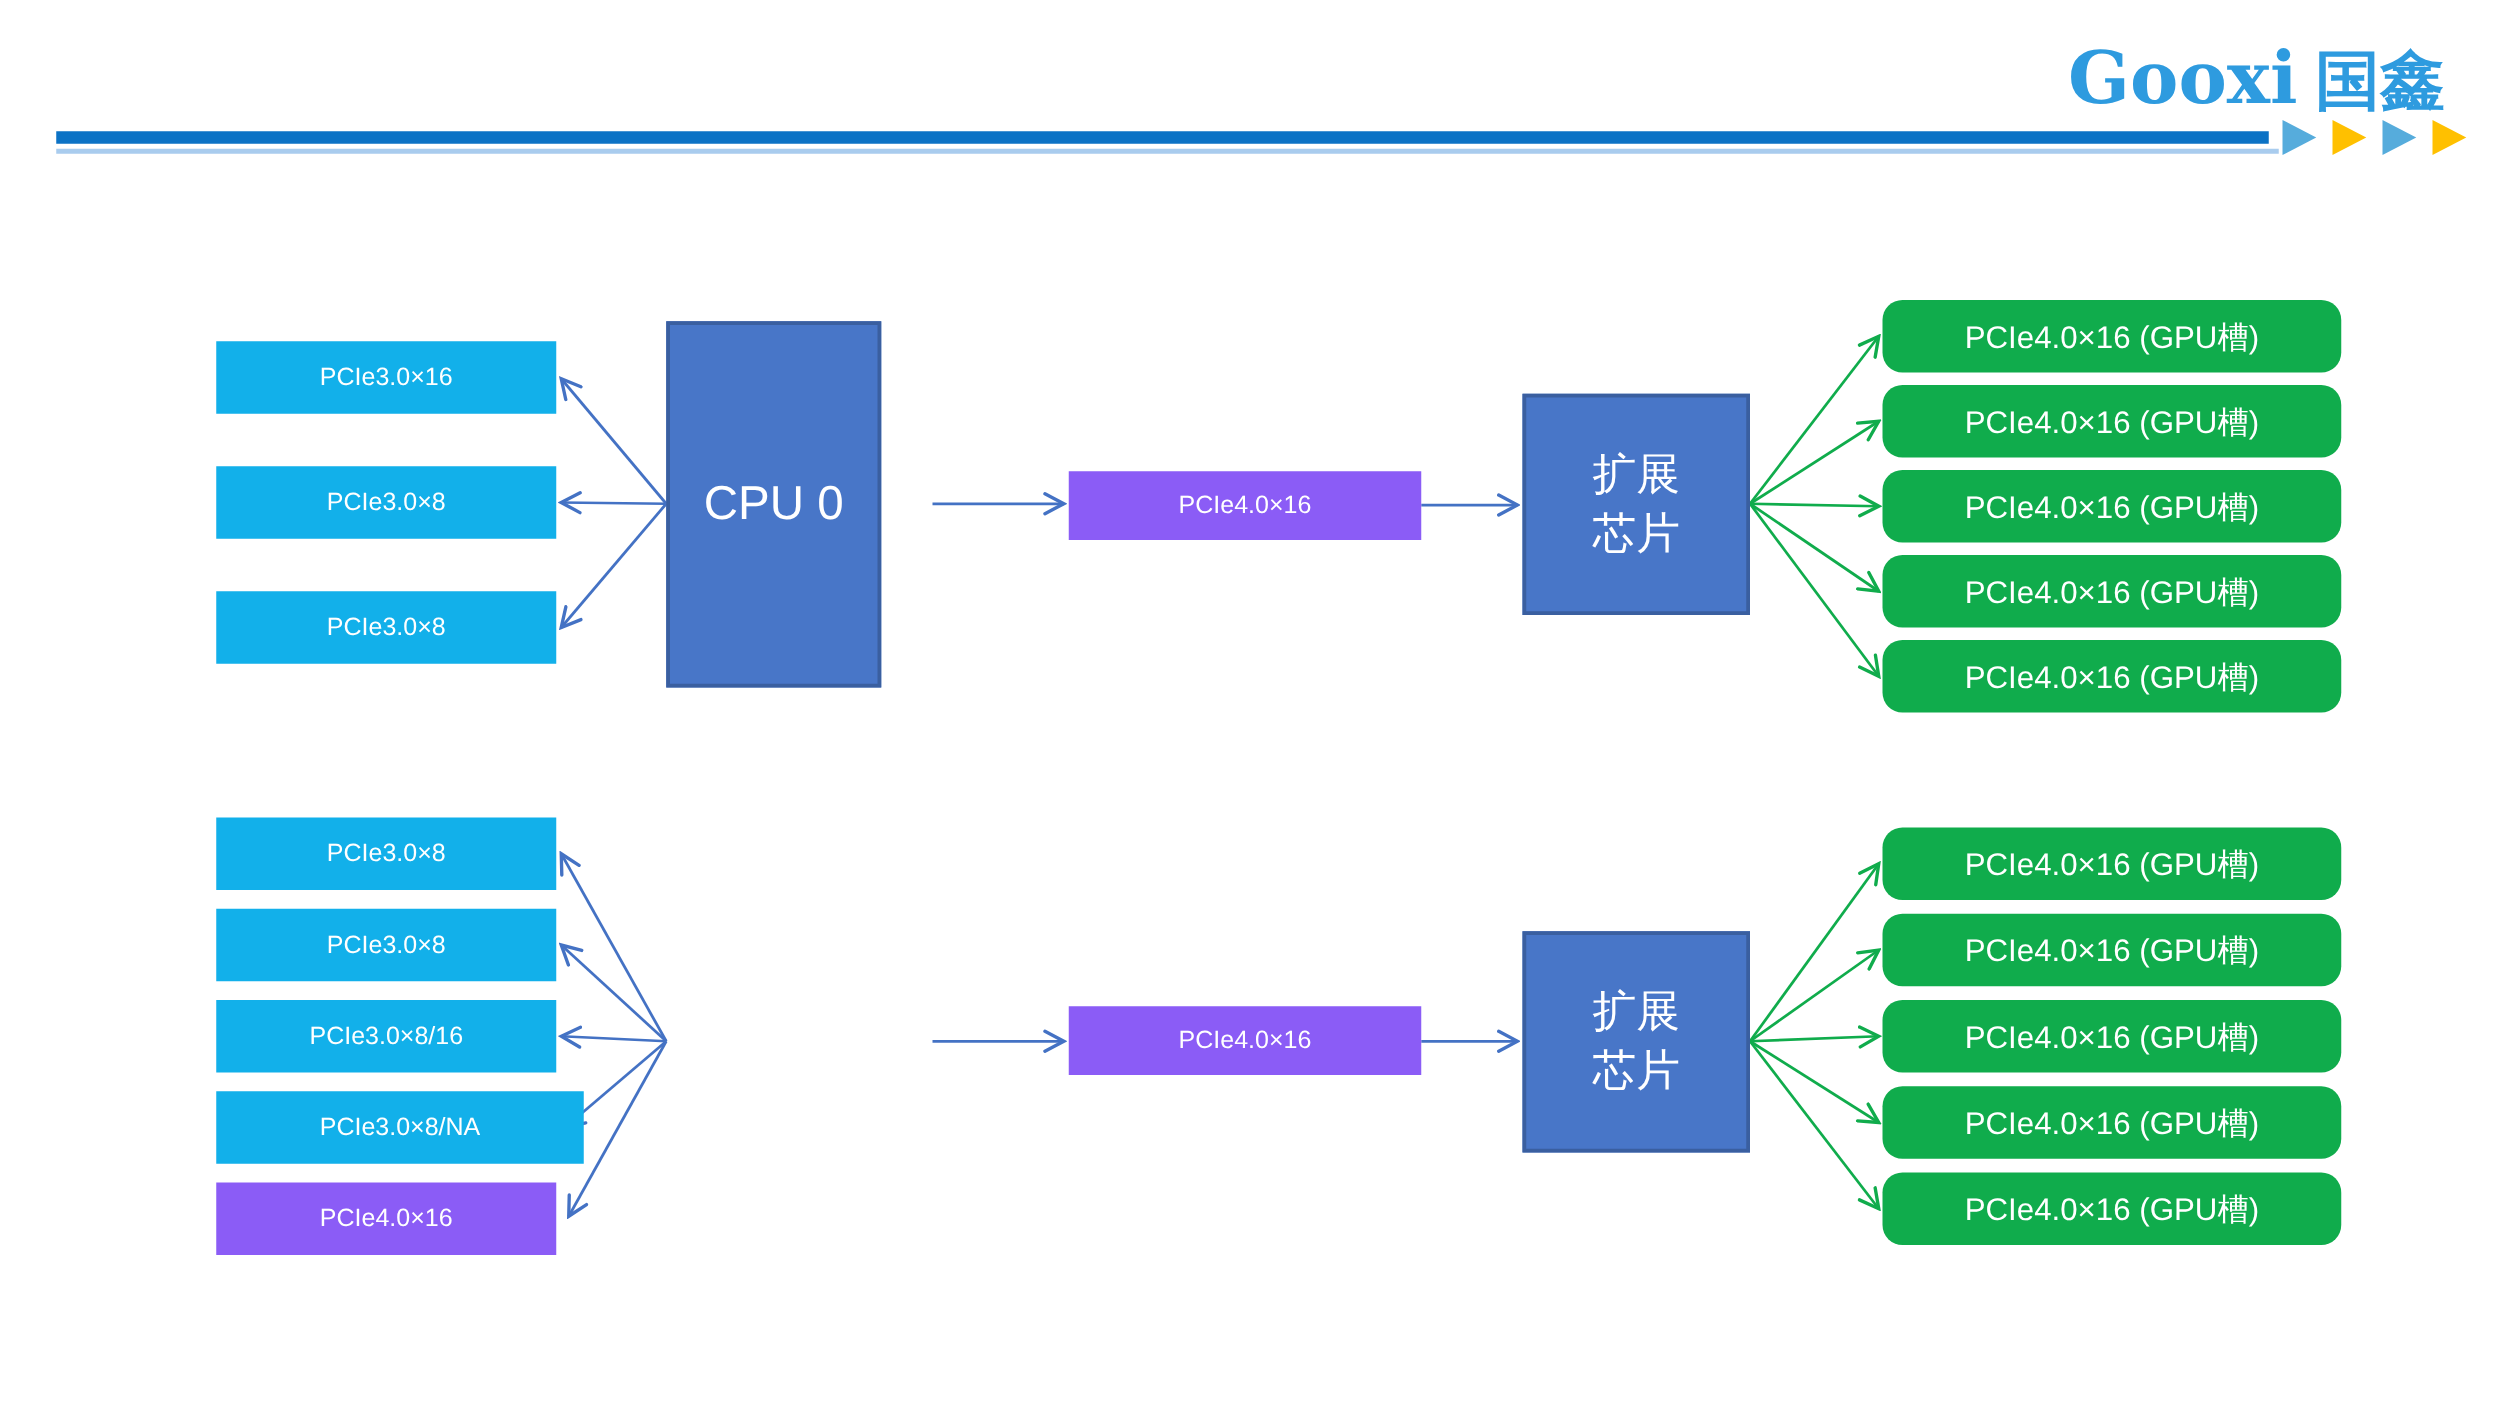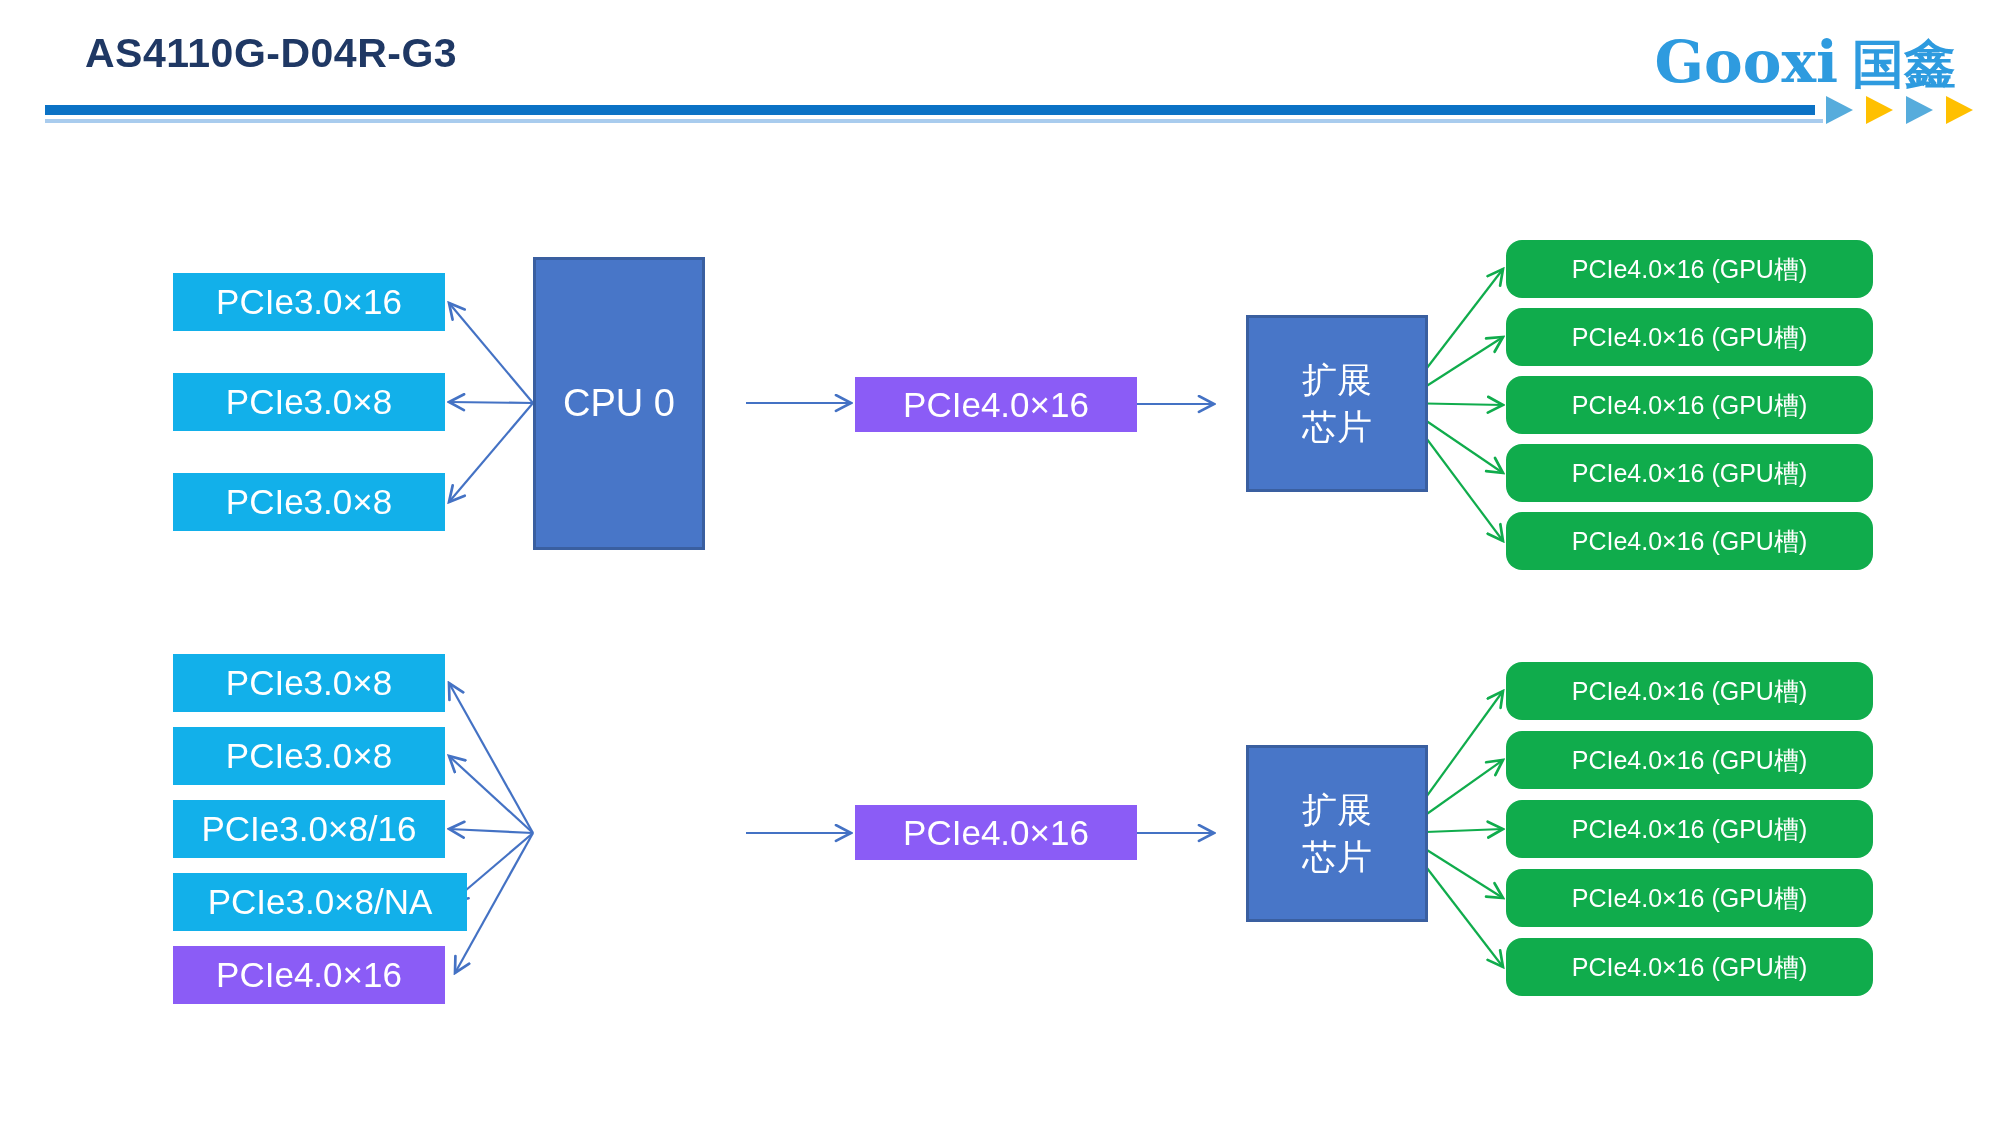--- a/index.html
+++ b/index.html
@@ -41,42 +41,41 @@
     border-bottom:14px solid transparent;
     border-left:27px solid #56ACDC;
   }
   .tri.orange{ border-left-color:#FFC000; }
 
   
   .box{
     position:absolute;
     display:flex; align-items:center; justify-content:center;
     color:#ffffff; text-align:center;
-    font-size:35px;
+    font-size:20px;
     box-sizing:border-box;
   }
   .cyan{ background:#12B0EA; }
   .teal{ background:#8b5cf6; }
   .green{ background:#10AC4C; font-size:25px;border-radius:16px; }
   .cpu{
     background:#4876C8; border:3px solid #3A5FA0;
     font-size:38px;
   }
   .expander{
     background:#4876C8; border:3px solid #3A5FA0;
-    font-size:35px; line-height:1.32;margin-left:28px;
+    font-size:35px; line-height:1.32;
   }
   svg.connectors{ position:absolute; left:0; top:0; }
 </style>
 </head>
 <body>
 
 <div id="canvas">
 
-  <div class="page-title">AS4110G-D04R-G3</div>
   <div class="accent-bar"></div>
   <div class="accent-bar-light"></div>
   <div class="logo">
     <span class="latin">Gooxi</span>
     <span class="cjk">国鑫</span>
   </div>
   <div class="tri-row">
     <div class="tri"></div>
     <div class="tri orange"></div>
     <div class="tri"></div>

